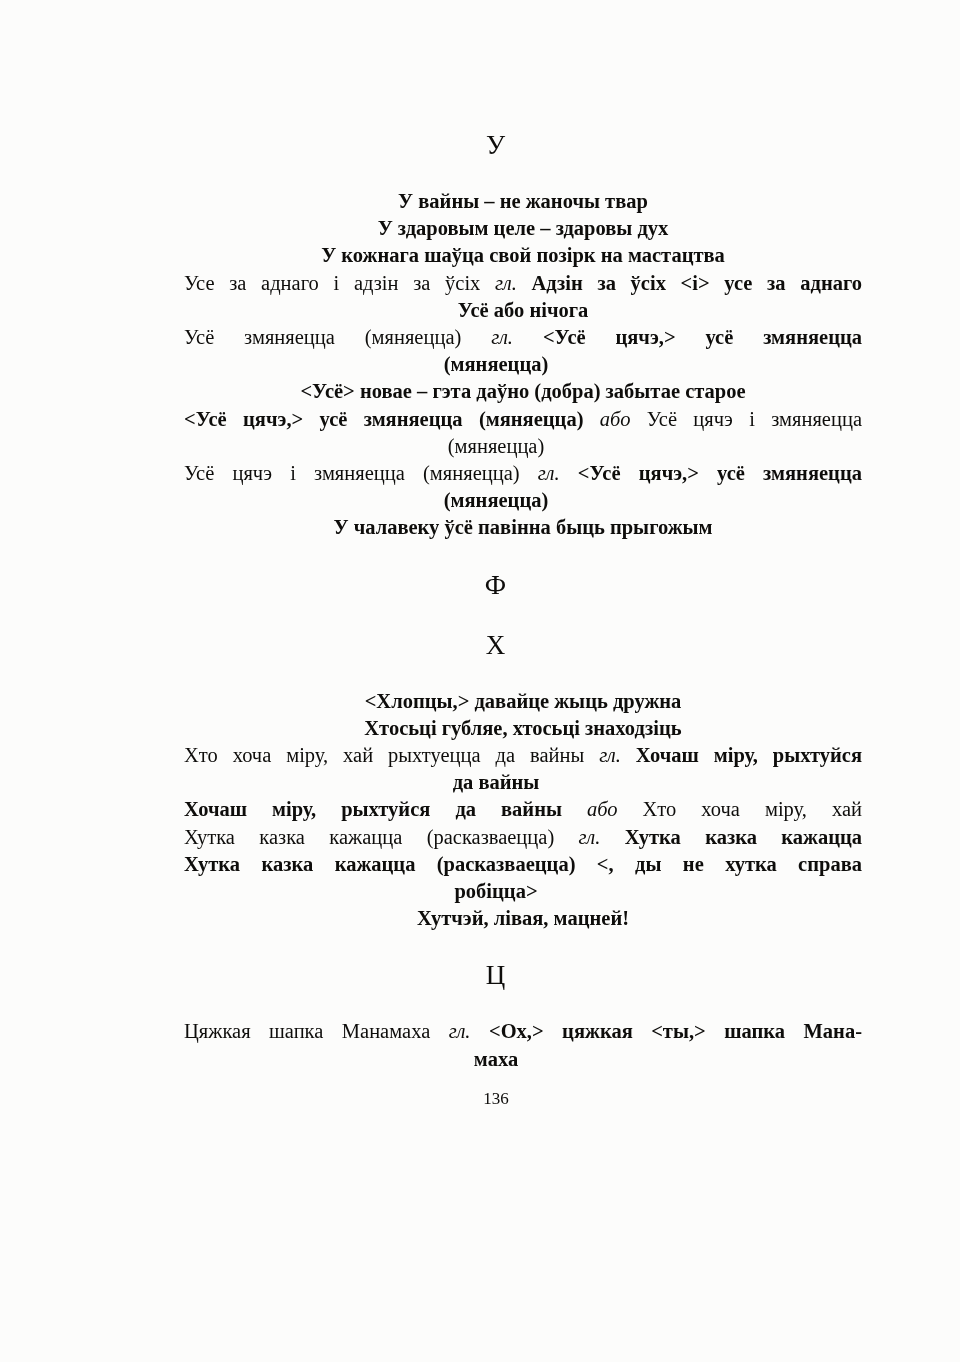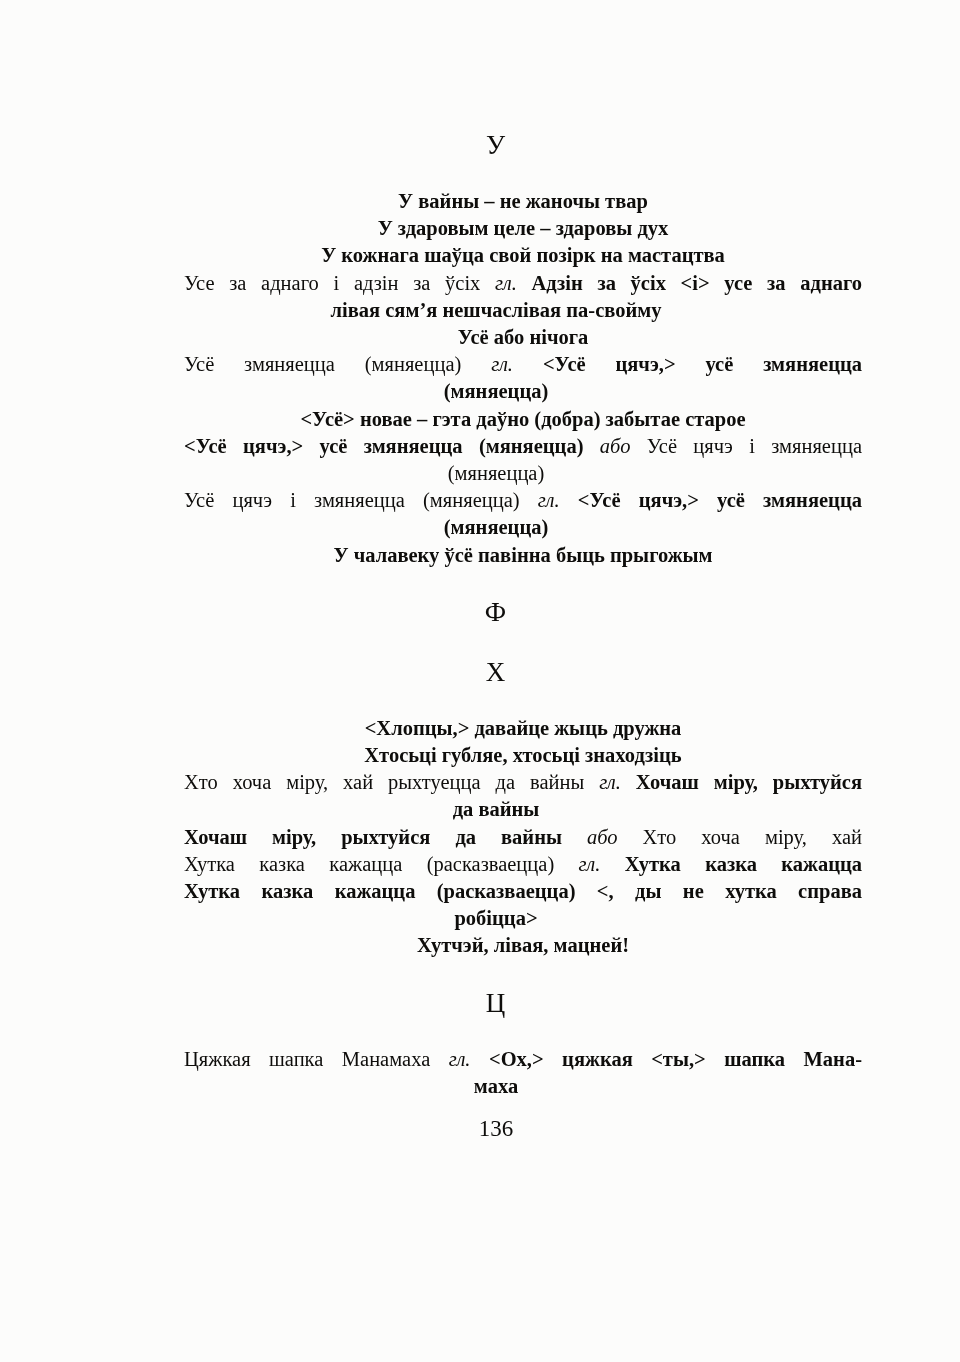--- a/index.html
+++ b/index.html
@@ -45,36 +45,35 @@
   }
   .line.justify {
     text-align: justify;
     text-align-last: justify;
   }
   .bold    { font-weight: 700; }
   .regular { font-weight: 400; }
   .italic  { font-style: italic; font-weight: 400; }
   .page-number {
     text-align: center;
-    font-size: 23px;
+    font-size: 17px;
     margin-top: 16px;
   }
 </style>
 </head>
 <body>
 
 <div class="page">
   <div class="text-block" id="page-body">
       <div class="section">
         <div class="section-heading">У</div>
         <div class="line indent"><span class="bold">У вайны – не жаночы твар</span></div>
         <div class="line indent"><span class="bold">У здаровым целе – здаровы дух</span></div>
         <div class="line indent"><span class="bold">У кожнага шаўца свой позірк на мастацтва</span></div>
         <div class="line indent justify"><span class="regular">Усе за аднаго і адзін за ўсіх </span><span class="italic">гл. </span><span class="bold">Адзін за ўсіх &lt;і&gt; усе за аднаго</span></div>
-        <div class="line"><span class="bold">лівая сям’я нешчаслівая па-свойму</span></div>
         <div class="line indent"><span class="bold">Усё або нічога</span></div>
         <div class="line indent justify"><span class="regular">Усё змяняецца (мяняецца) </span><span class="italic">гл. </span><span class="bold">&lt;Усё цячэ,&gt; усё змяняецца</span></div>
         <div class="line"><span class="bold">(мяняецца)</span></div>
         <div class="line indent"><span class="bold">&lt;Усё&gt; новае – гэта даўно (добра) забытае старое</span></div>
         <div class="line indent justify"><span class="bold">&lt;Усё цячэ,&gt; усё змяняецца (мяняецца) </span><span class="italic">або </span><span class="regular">Усё цячэ і змяняецца</span></div>
         <div class="line"><span class="regular">(мяняецца)</span></div>
         <div class="line indent justify"><span class="regular">Усё цячэ і змяняецца (мяняецца) </span><span class="italic">гл. </span><span class="bold">&lt;Усё цячэ,&gt; усё змяняецца</span></div>
         <div class="line"><span class="bold">(мяняецца)</span></div>
         <div class="line indent"><span class="bold">У чалавеку ўсё павінна быць прыгожым</span></div>
       </div>

